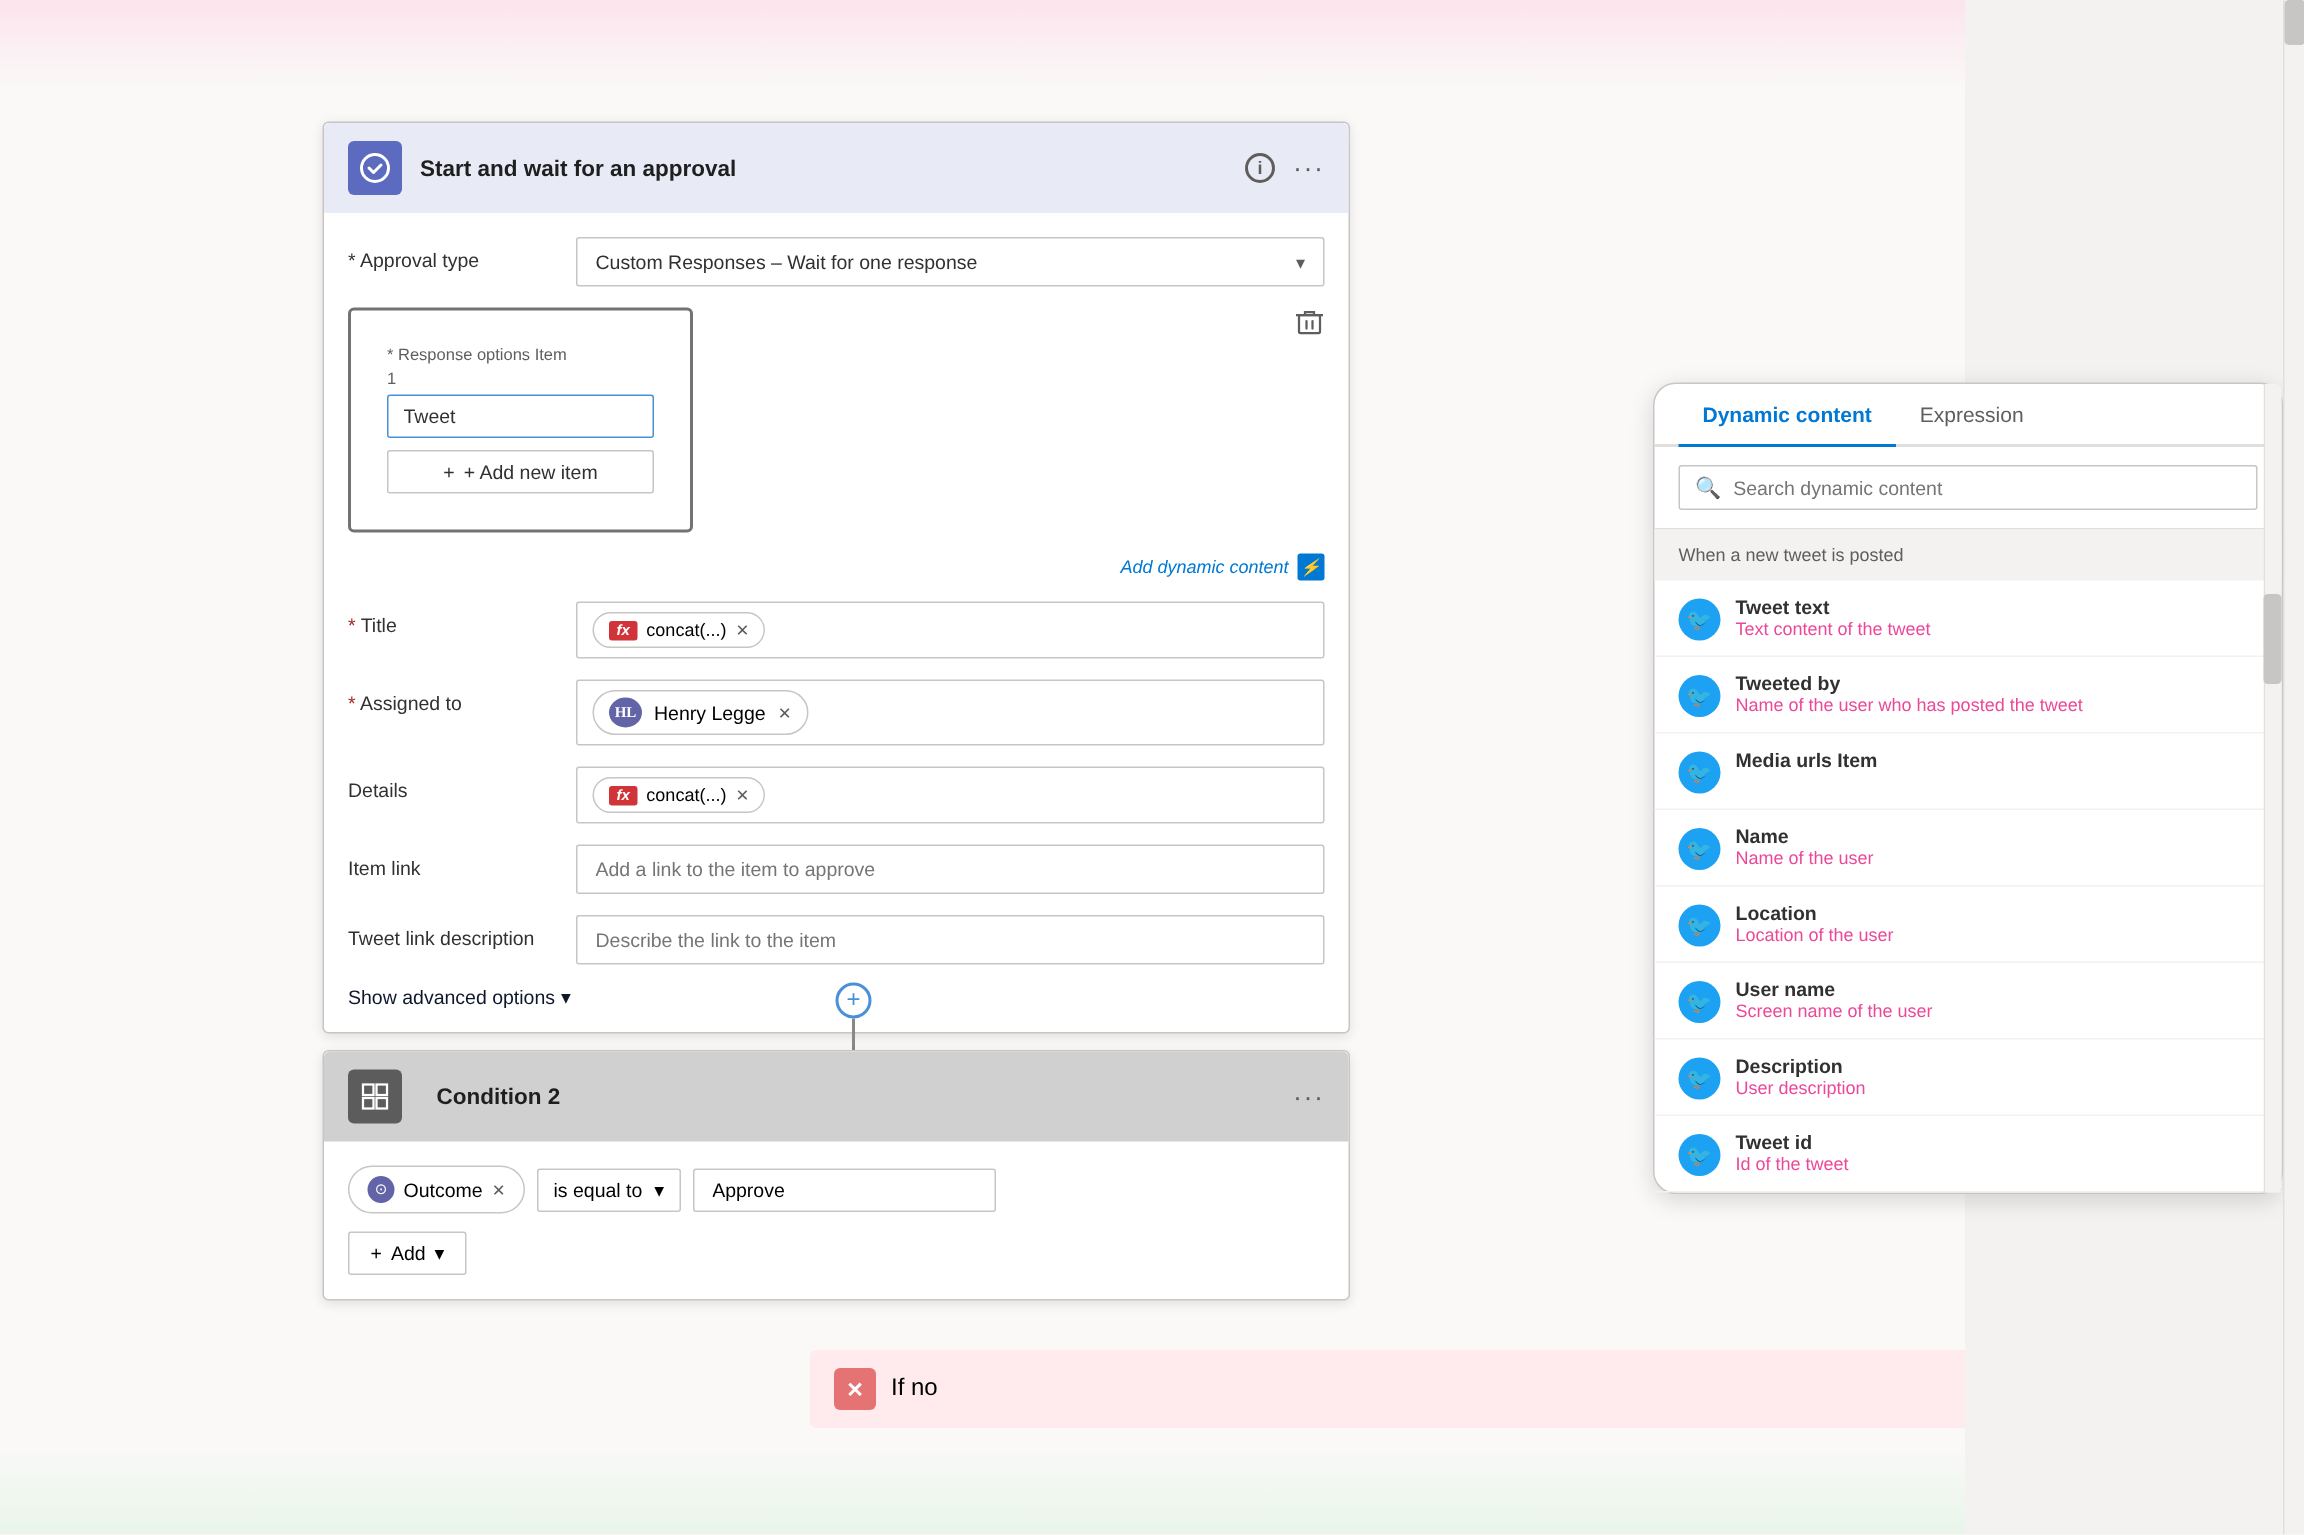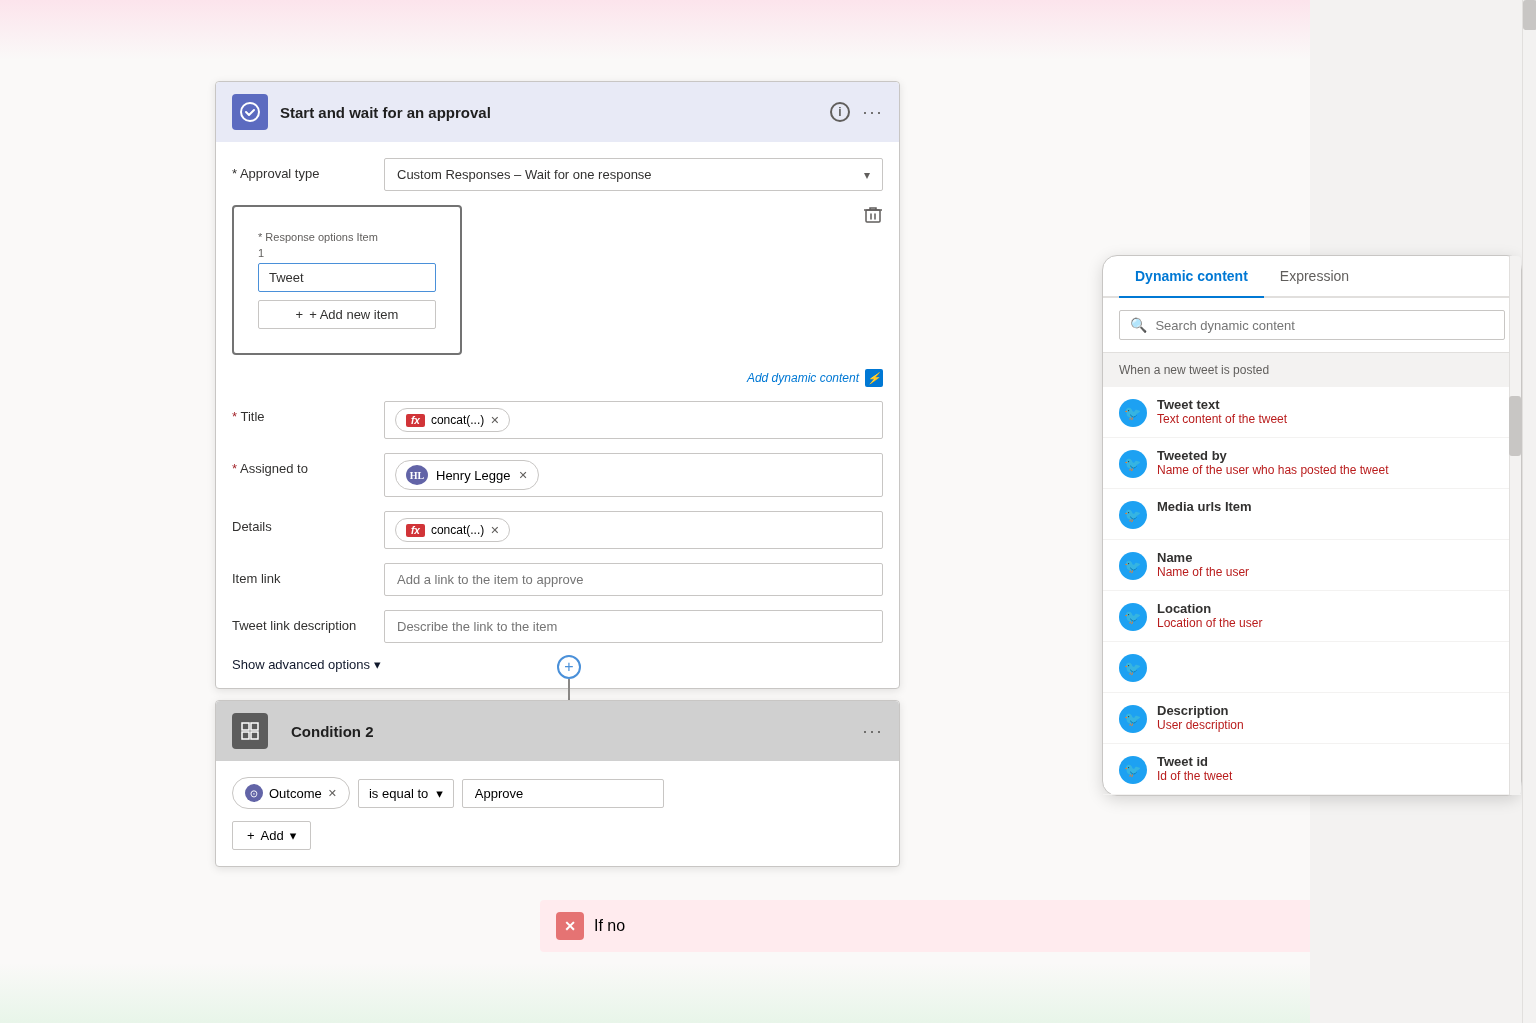--- a/index.html
+++ b/index.html
@@ -546,21 +546,21 @@
     .dc-item-text {
       flex: 1;
     }
     .dc-item-name {
       font-size: 13px;
       font-weight: 600;
       color: #323130;
     }
     .dc-item-desc {
       font-size: 12px;
-      color: #b91c1c;
+      color: #ec4899;
     }
 
     
     .panel-scroll {
       position: absolute;
       right: 0;
       top: 0;
       width: 12px;
       height: 100%;
       background: #f3f2f1;
@@ -815,20 +815,24 @@
     <div class="dc-item">
       <div class="twitter-icon">🐦</div>
       <div class="dc-item-text">
         <div class="dc-item-name">Location</div>
         <div class="dc-item-desc">Location of the user</div>
       </div>
     </div>
 
     <div class="dc-item">
       <div class="twitter-icon">🐦</div>
+      <div class="dc-item-text">
+        <div class="dc-item-name">User name</div>
+        <div class="dc-item-desc">Screen name of the user</div>
+      </div>
     </div>
 
     <div class="dc-item">
       <div class="twitter-icon">🐦</div>
       <div class="dc-item-text">
         <div class="dc-item-name">Description</div>
         <div class="dc-item-desc">User description</div>
       </div>
     </div>
 

